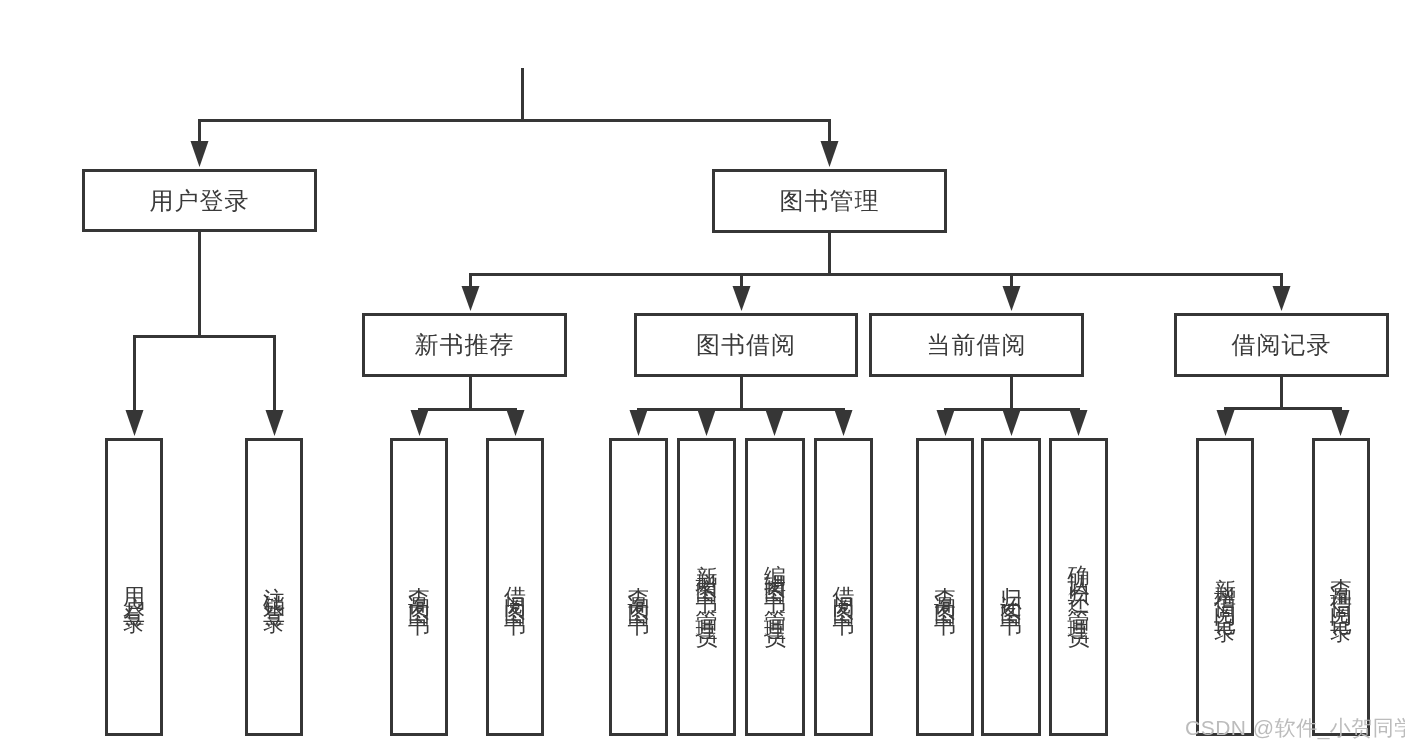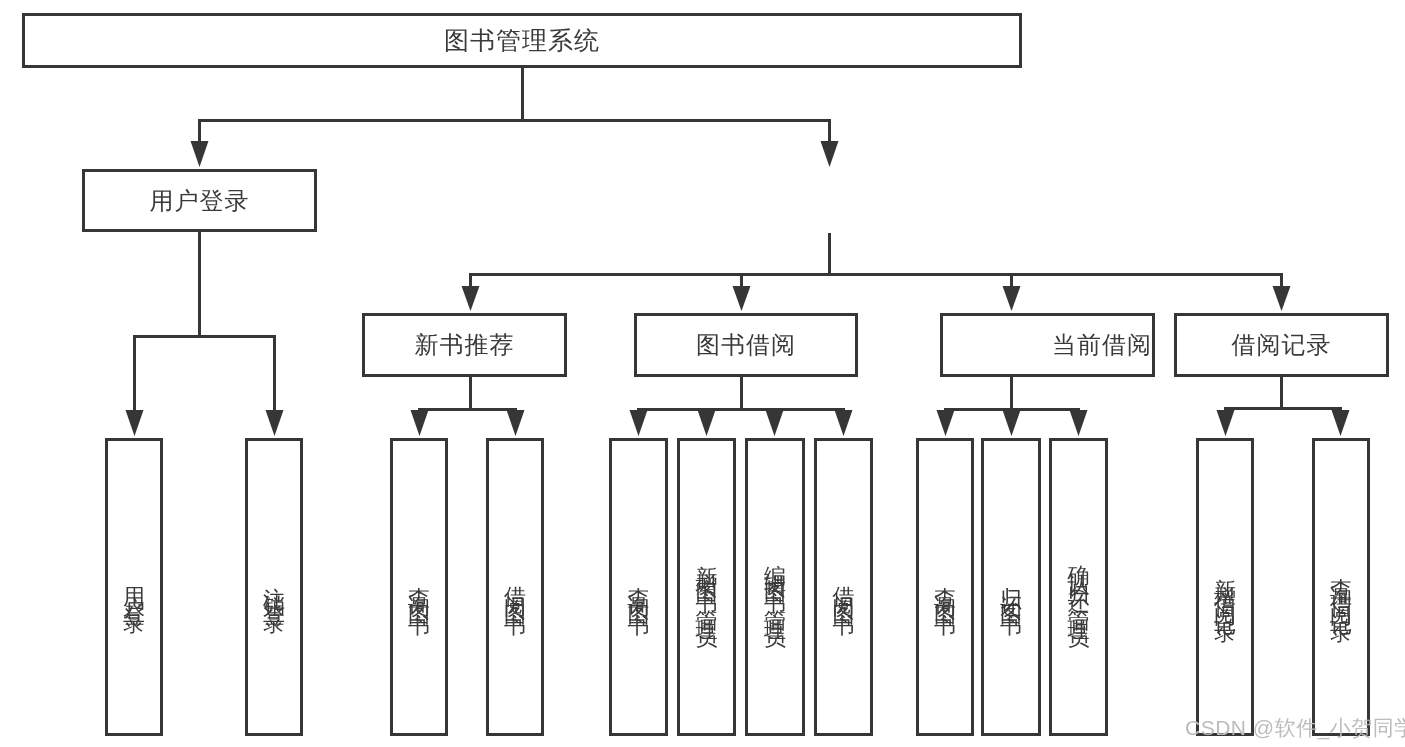--- a/index.html
+++ b/index.html
@@ -121,35 +121,35 @@
       <polygon points="765.5,410 783.5,410 774.5,436"></polygon>
       <polygon points="834.5,410 852.5,410 843.5,436"></polygon>
       <polygon points="936.5,410 954.5,410 945.5,436"></polygon>
       <polygon points="1002.5,410 1020.5,410 1011.5,436"></polygon>
       <polygon points="1069.5,410 1087.5,410 1078.5,436"></polygon>
       <polygon points="1216.5,410 1234.5,410 1225.5,436"></polygon>
       <polygon points="1331.5,410 1349.5,410 1340.5,436"></polygon>
     </g>
   </svg>
 
-  <div class="node h root" style="left:22px; top:13px; width:1000px; height:55px;">
-    <span>图书管理系统</span>
-  </div>
 
   <div class="node h" style="left:82px; top:169px; width:235px; height:63px;">
     <span>用户登录</span>
+  </div>
+  <div class="node h" style="left:712px; top:169px; width:235px; height:64px;">
+    <span>图书管理</span>
   </div>
 
   <div class="node h" style="left:362px; top:313px; width:205px; height:64px;">
     <span>新书推荐</span>
   </div>
   <div class="node h" style="left:634px; top:313px; width:224px; height:64px;">
     <span>图书借阅</span>
   </div>
-  <div class="node h" style="left:940px; top:313px; width:215px; height:64px;justify-content:flex-end;">
+  <div class="node h" style="left:869px; top:313px; width:215px; height:64px;">
     <span>当前借阅</span>
   </div>
   <div class="node h" style="left:1174px; top:313px; width:215px; height:64px;">
     <span>借阅记录</span>
   </div>
 
   <div class="node v" style="left:105px; top:438px; width:58px; height:298px;">
     <span>用户登录</span>
   </div>
   <div class="node v" style="left:245px; top:438px; width:58px; height:298px;">

